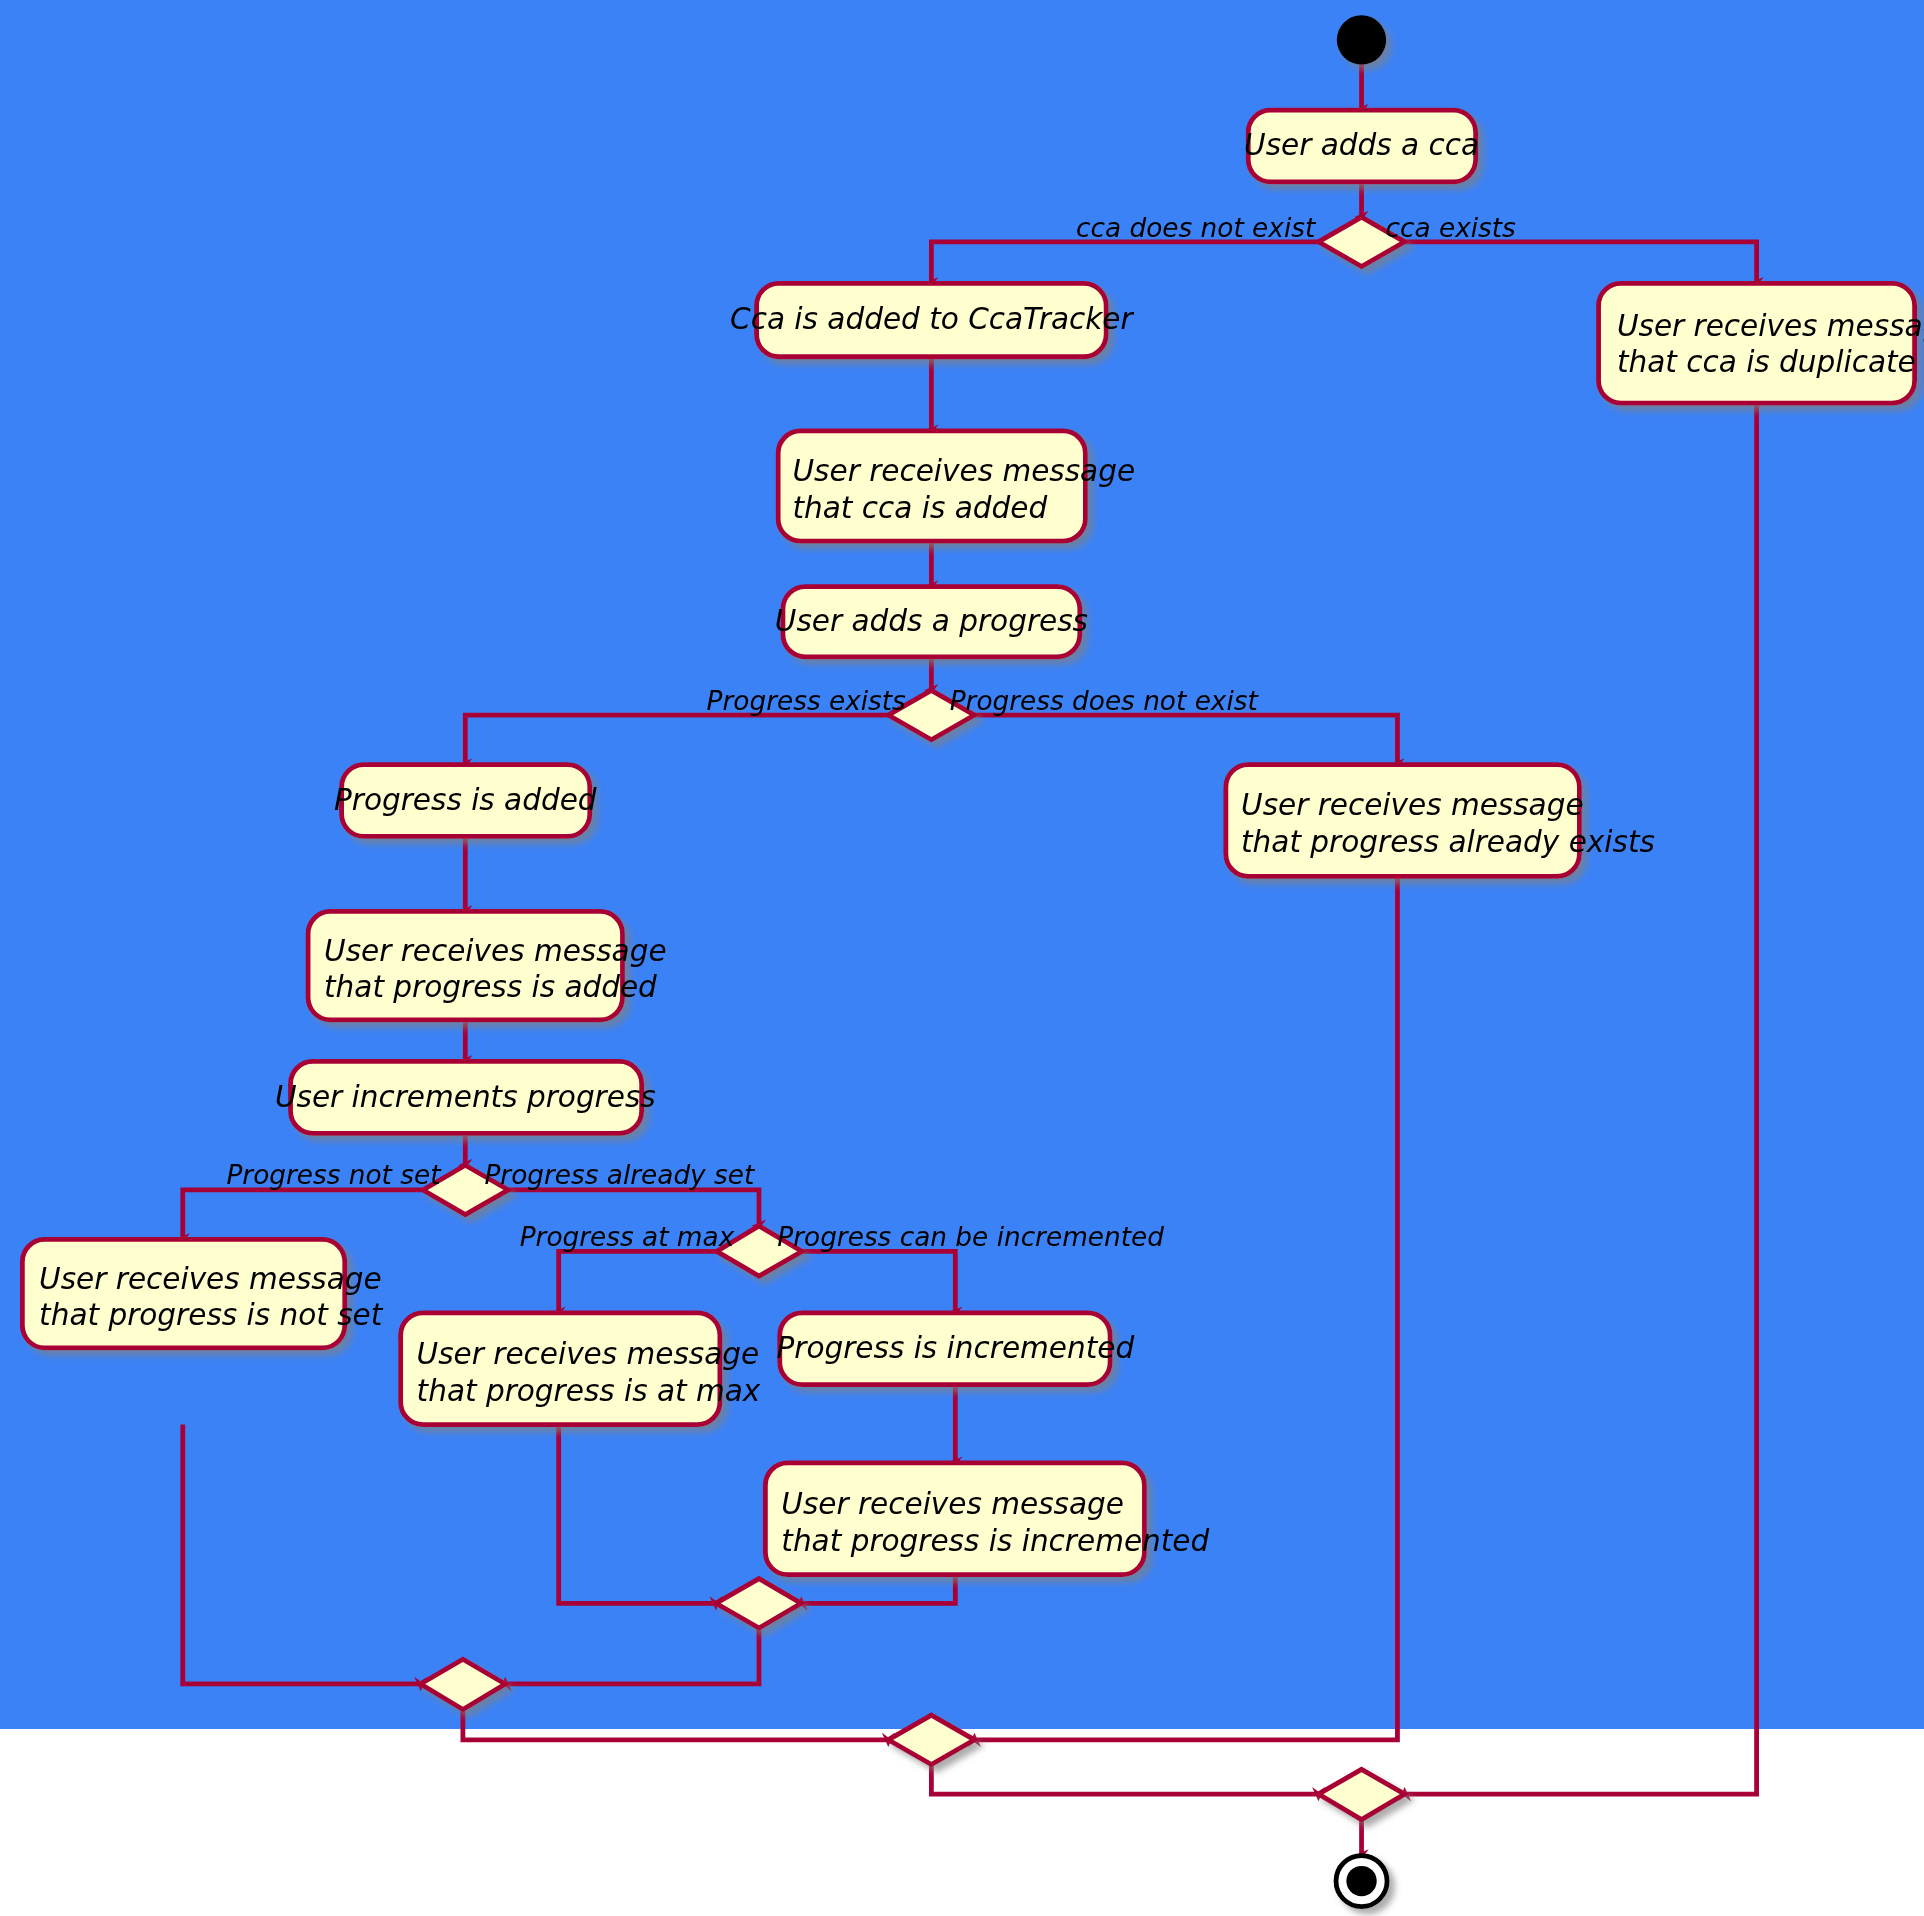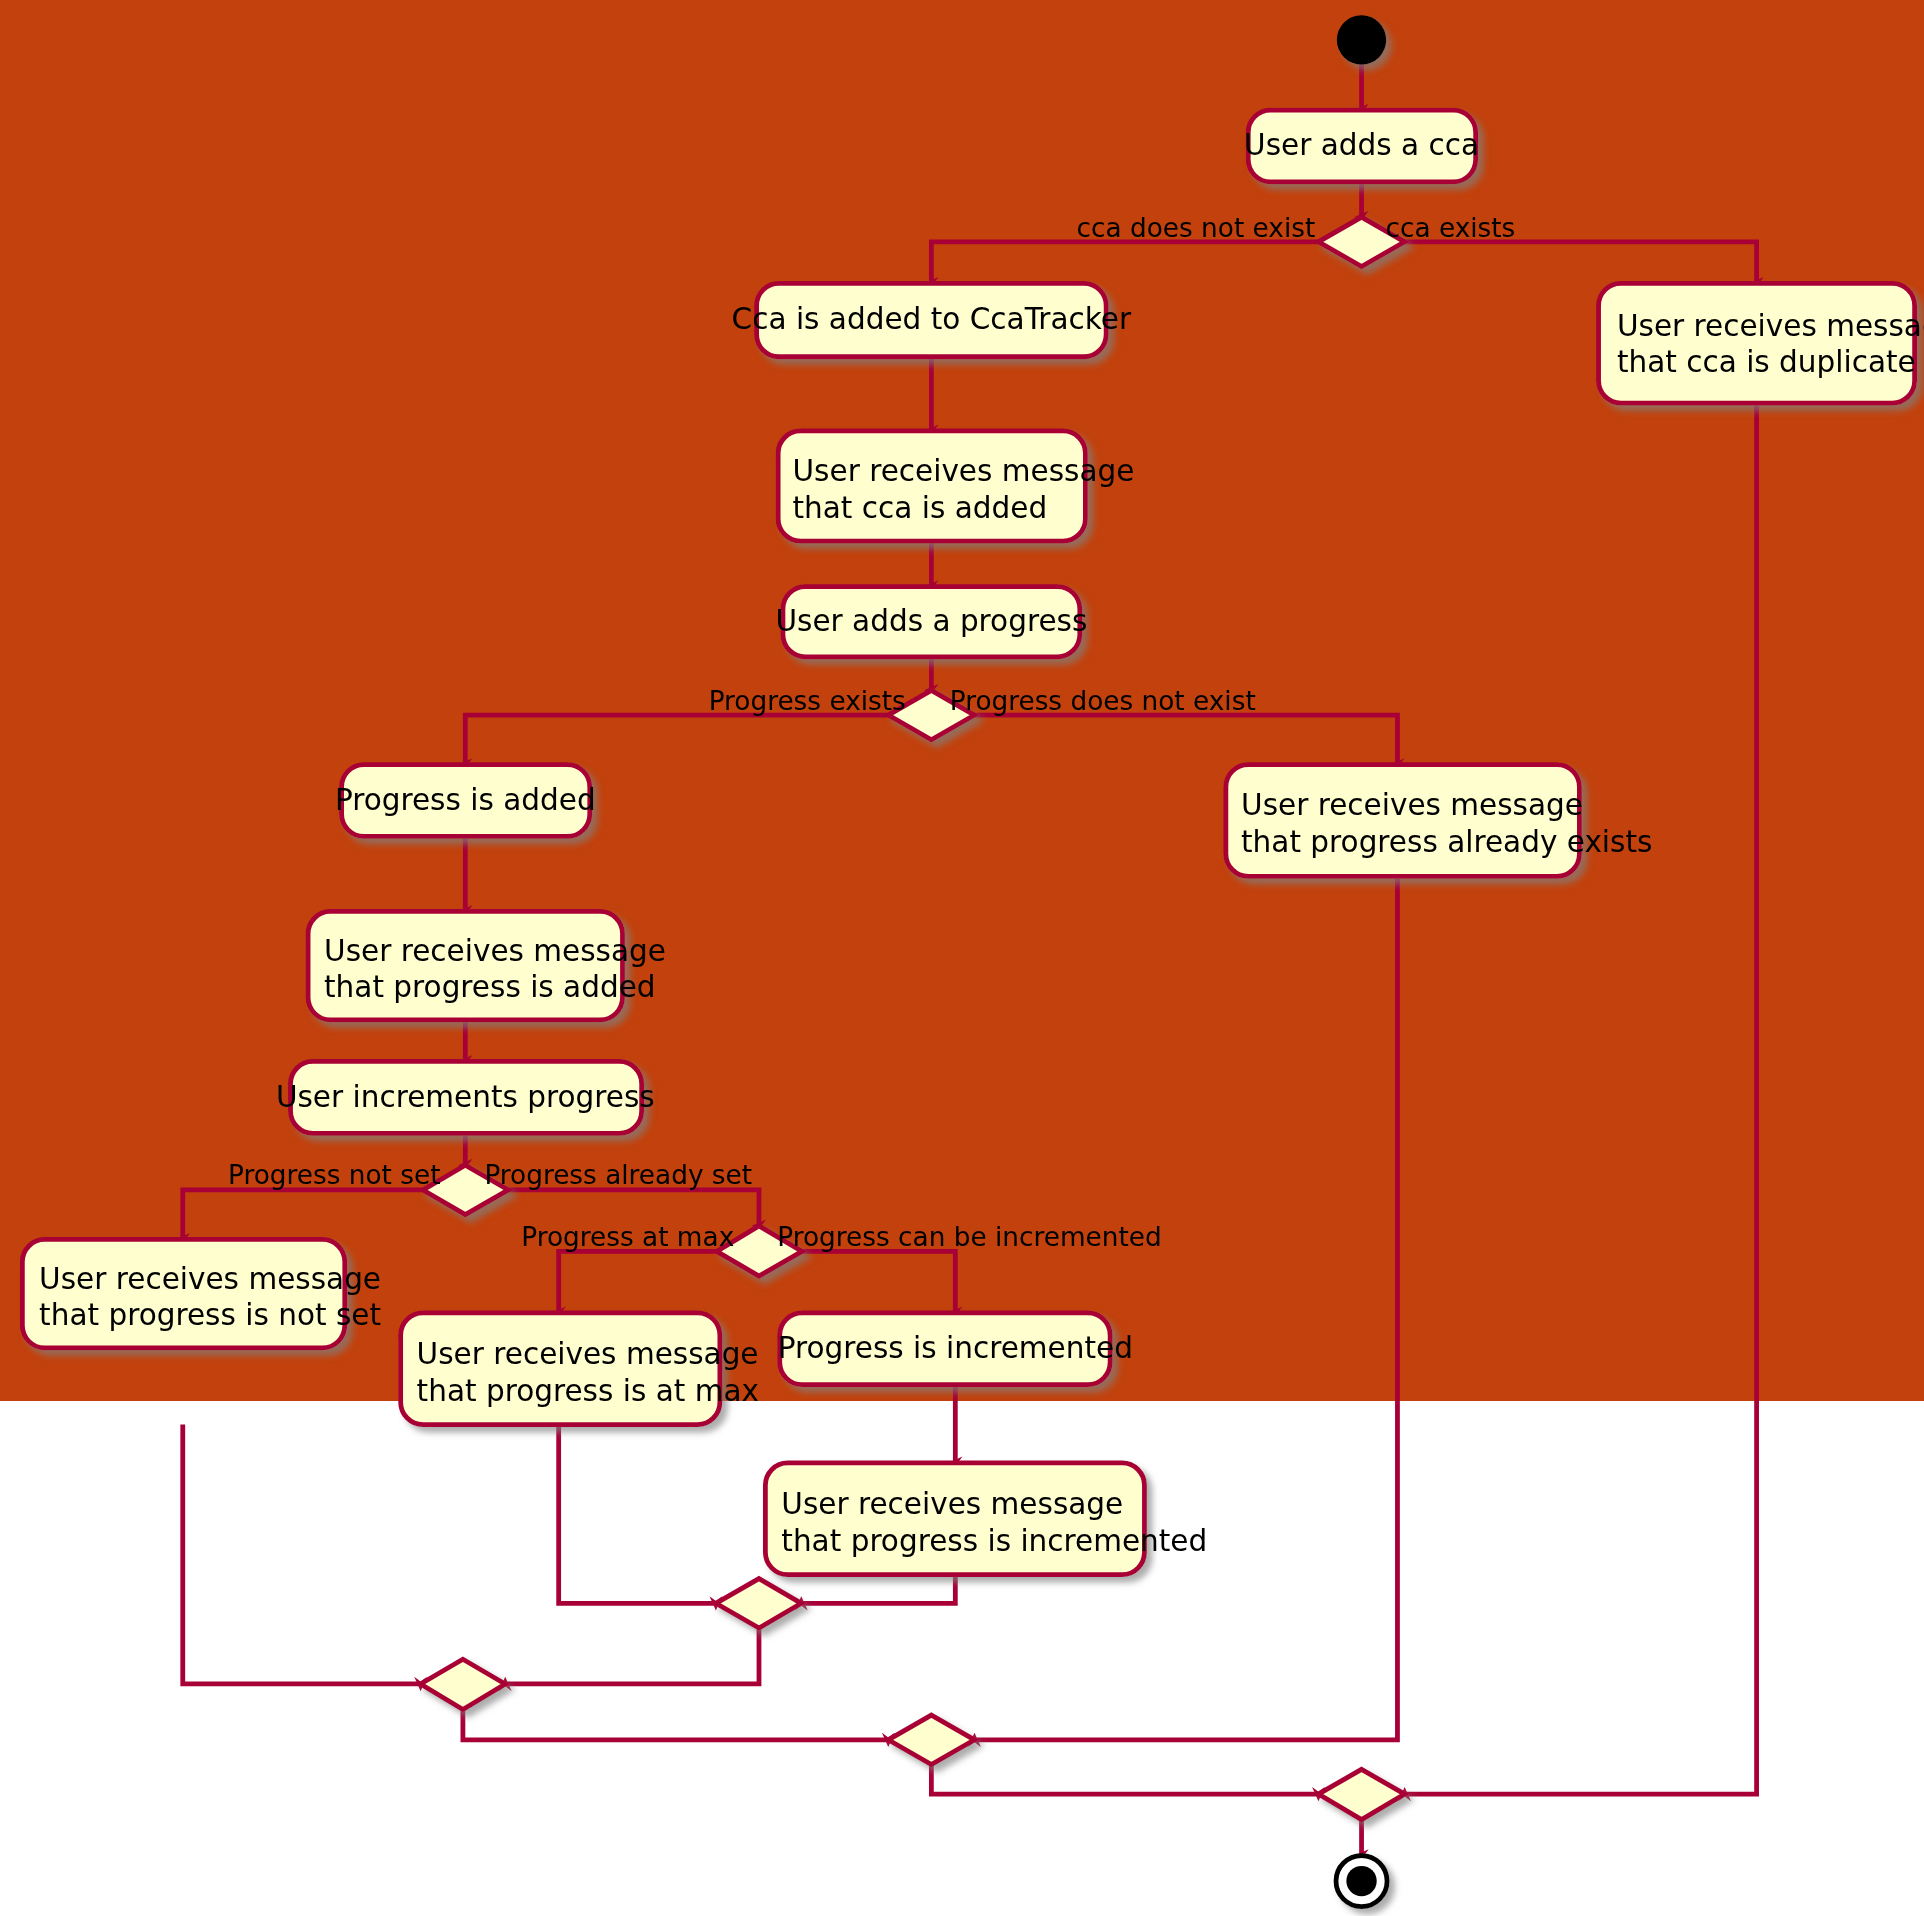--- a/index.html
+++ b/index.html
@@ -9,22 +9,23 @@
   }
   body {
     width: 1925px;
     height: 1917px;
     font-family: "DejaVu Sans", sans-serif;
     overflow: hidden;
   }
   #diagram-root {
     position: relative;
     width: 1925px;
-    height: 1401px;
-    background: #c2410c;
+    height: 1729px;
+    background: #3b82f6;
+    font-style: italic;
   }
   svg#uml {
     display: block;
     width: 1925px;
     height: 1917px;
   }
   .node-text {
     font-family: "DejaVu Sans", sans-serif;
     font-size: 37px;
     fill: #000000;

